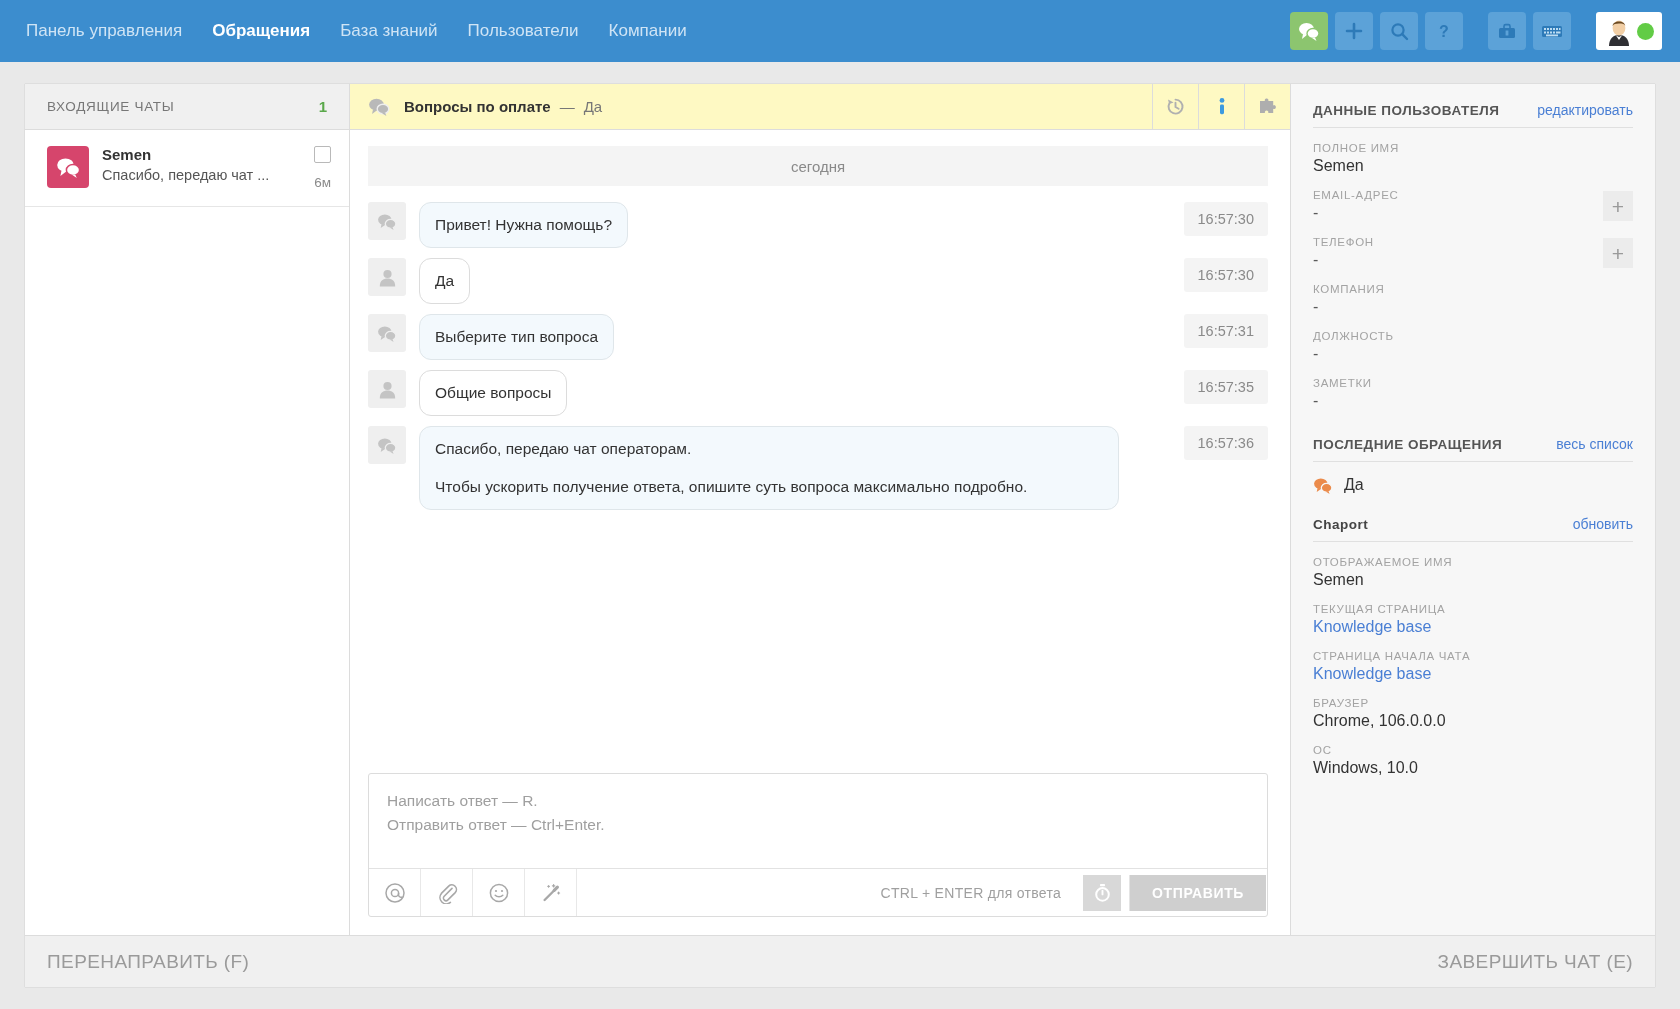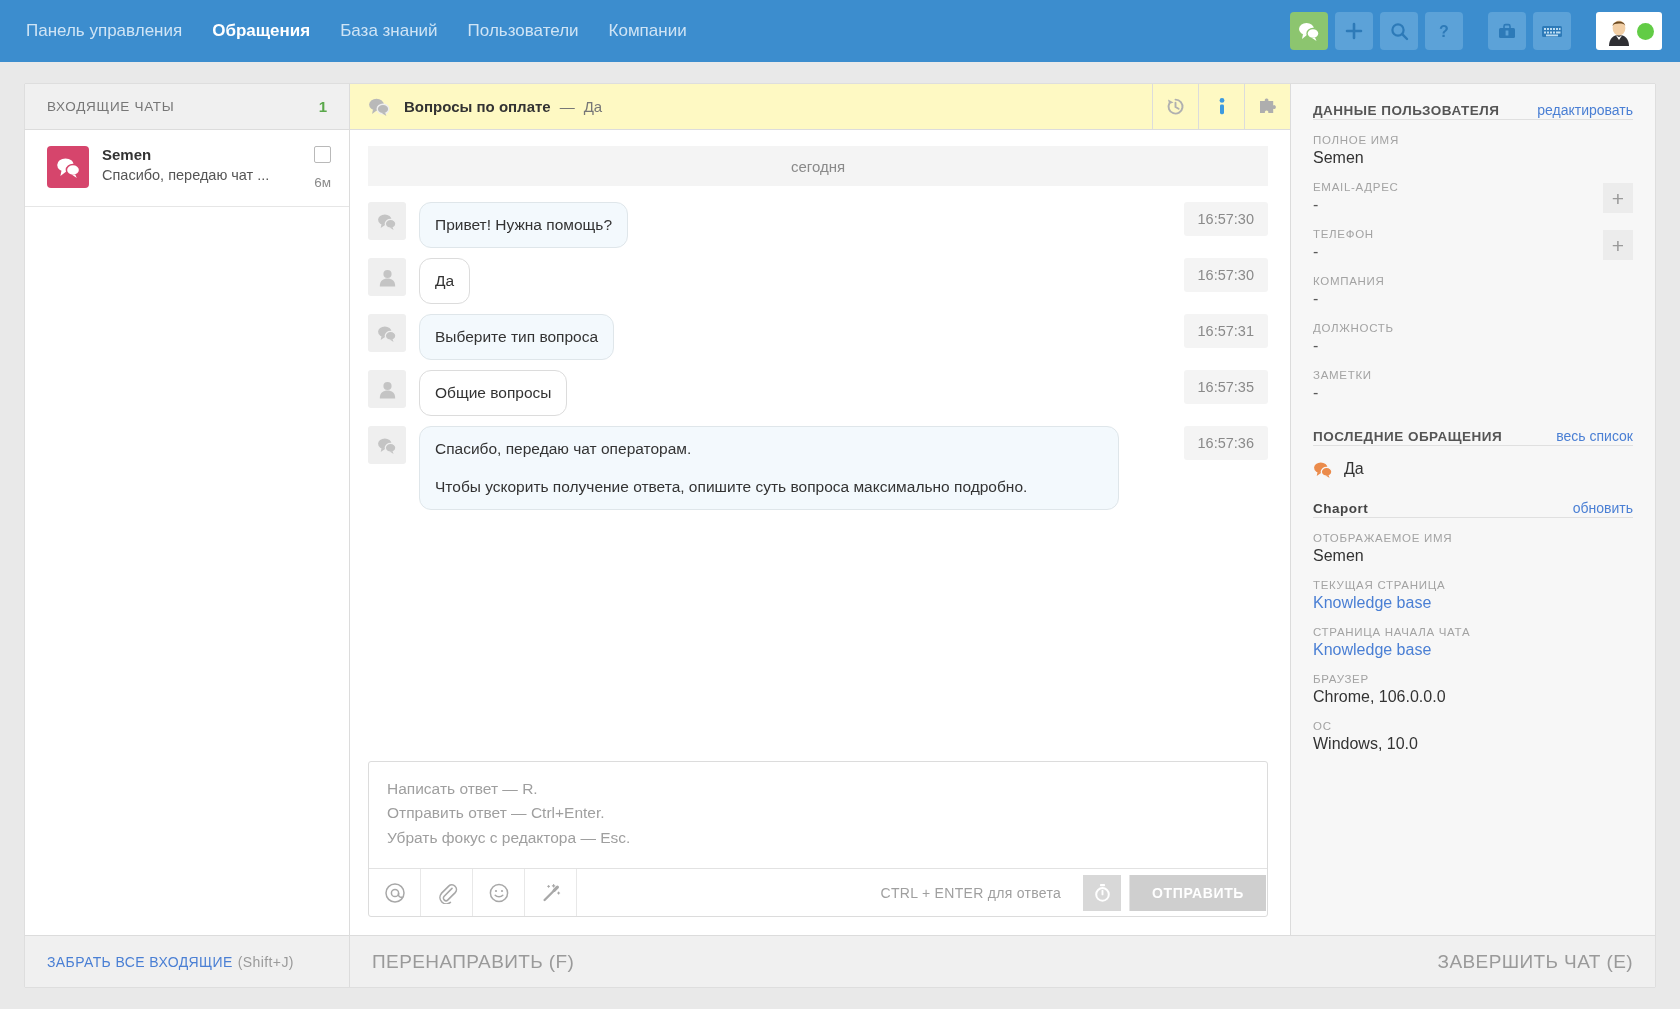--- a/index.html
+++ b/index.html
@@ -206,21 +206,21 @@
   .right {
     width: 365px;
     border-left: 1px solid #dcdcdc;
     background: #f7f7f7;
     padding: 18px 22px 0 22px;
     overflow: hidden;
   }
   .sec-head {
     display: flex; align-items: baseline;
     border-bottom: 1px solid #e0e0e0;
-    padding-bottom: 1px;
+    padding-bottom: 9px;
   }
   .sec-title { font-size: 13.5px; font-weight: bold; color: #555555; letter-spacing: .5px; }
   .sec-link { margin-left: auto; font-size: 14px; color: #4a7fd4; cursor: pointer; }
   .field { margin-top: 14px; position: relative; }
   .field-label { font-size: 11.5px; color: #a3a3a3; letter-spacing: .7px; margin-bottom: 3px; }
   .field-value { font-size: 16px; color: #333333; }
   .field-value.dash { color: #5a5a5a; }
   .field-value.link { color: #4a7fd4; }
   .plus-btn {
     position: absolute; right: 0; top: 2px;
@@ -462,21 +462,20 @@
             </div>
             <div class="msg-time">16:57:36</div>
           </div>
         </div>
 
         <div class="composer">
           <div class="composer-box">
             <div class="composer-area">
               <div>Написать ответ — R.</div>
               <div>Отправить ответ — Ctrl+Enter.</div>
-              <div>Убрать фокус с редактора — Esc.</div>
             </div>
             <div class="composer-bar">
               <div class="cbtn">
                 <svg width="22" height="22" viewBox="0 0 22 22">
                   <circle cx="11" cy="11" r="9" fill="none" stroke="#a8a8a8" stroke-width="1.5"></circle>
                   <circle cx="11" cy="11" r="3.6" fill="none" stroke="#a8a8a8" stroke-width="1.5"></circle>
                   <path d="M14.6 11 V13.4 a2.6 2.6 0 0 0 4 1.4" fill="none" stroke="#a8a8a8" stroke-width="1.5"></path>
                 </svg>
               </div>
               <div class="cbtn">
@@ -587,23 +586,19 @@
         </div>
         <div class="field">
           <div class="field-label">ОС</div>
           <div class="field-value">Windows, 10.0</div>
         </div>
       </div>
 
     </div>
 
     <div class="bottom">
-      <div class="bottom-left">
-        <span class="b-strong">ЗАБРАТЬ ВСЕ ВХОДЯЩИЕ</span>
-        <span class="b-dim">(Shift+J)</span>
-      </div>
       <div class="bottom-mid">
         <div class="bottom-act">ПЕРЕНАПРАВИТЬ (F)</div>
         <div class="bottom-act">ЗАВЕРШИТЬ ЧАТ (E)</div>
       </div>
     </div>
   </div>
 </div>
 
 </body></html>

